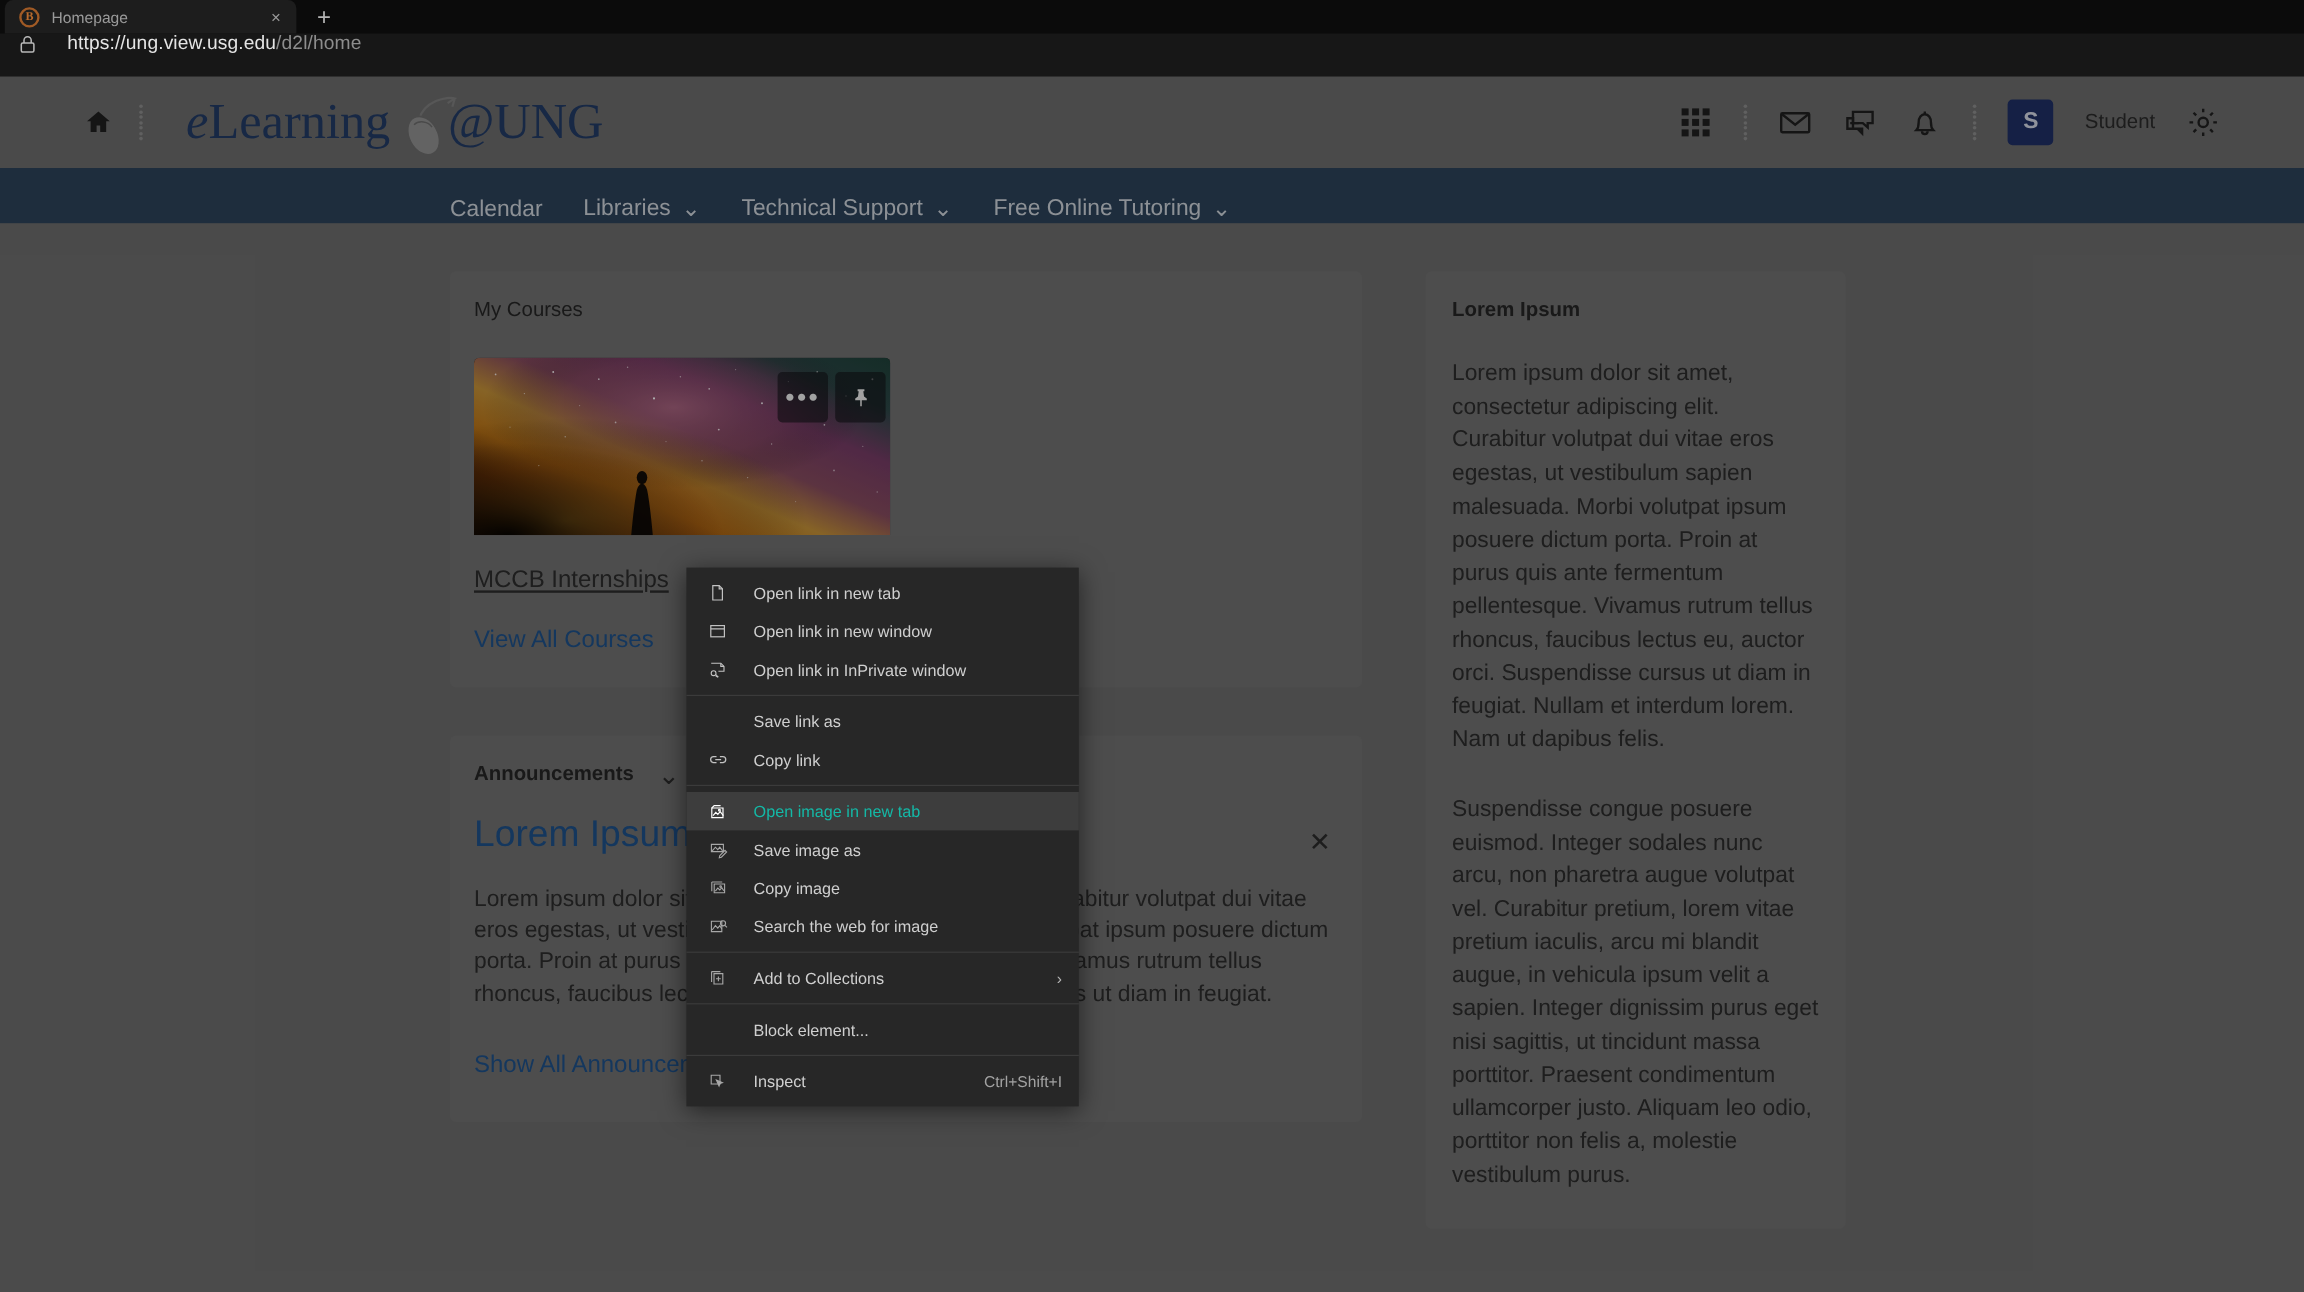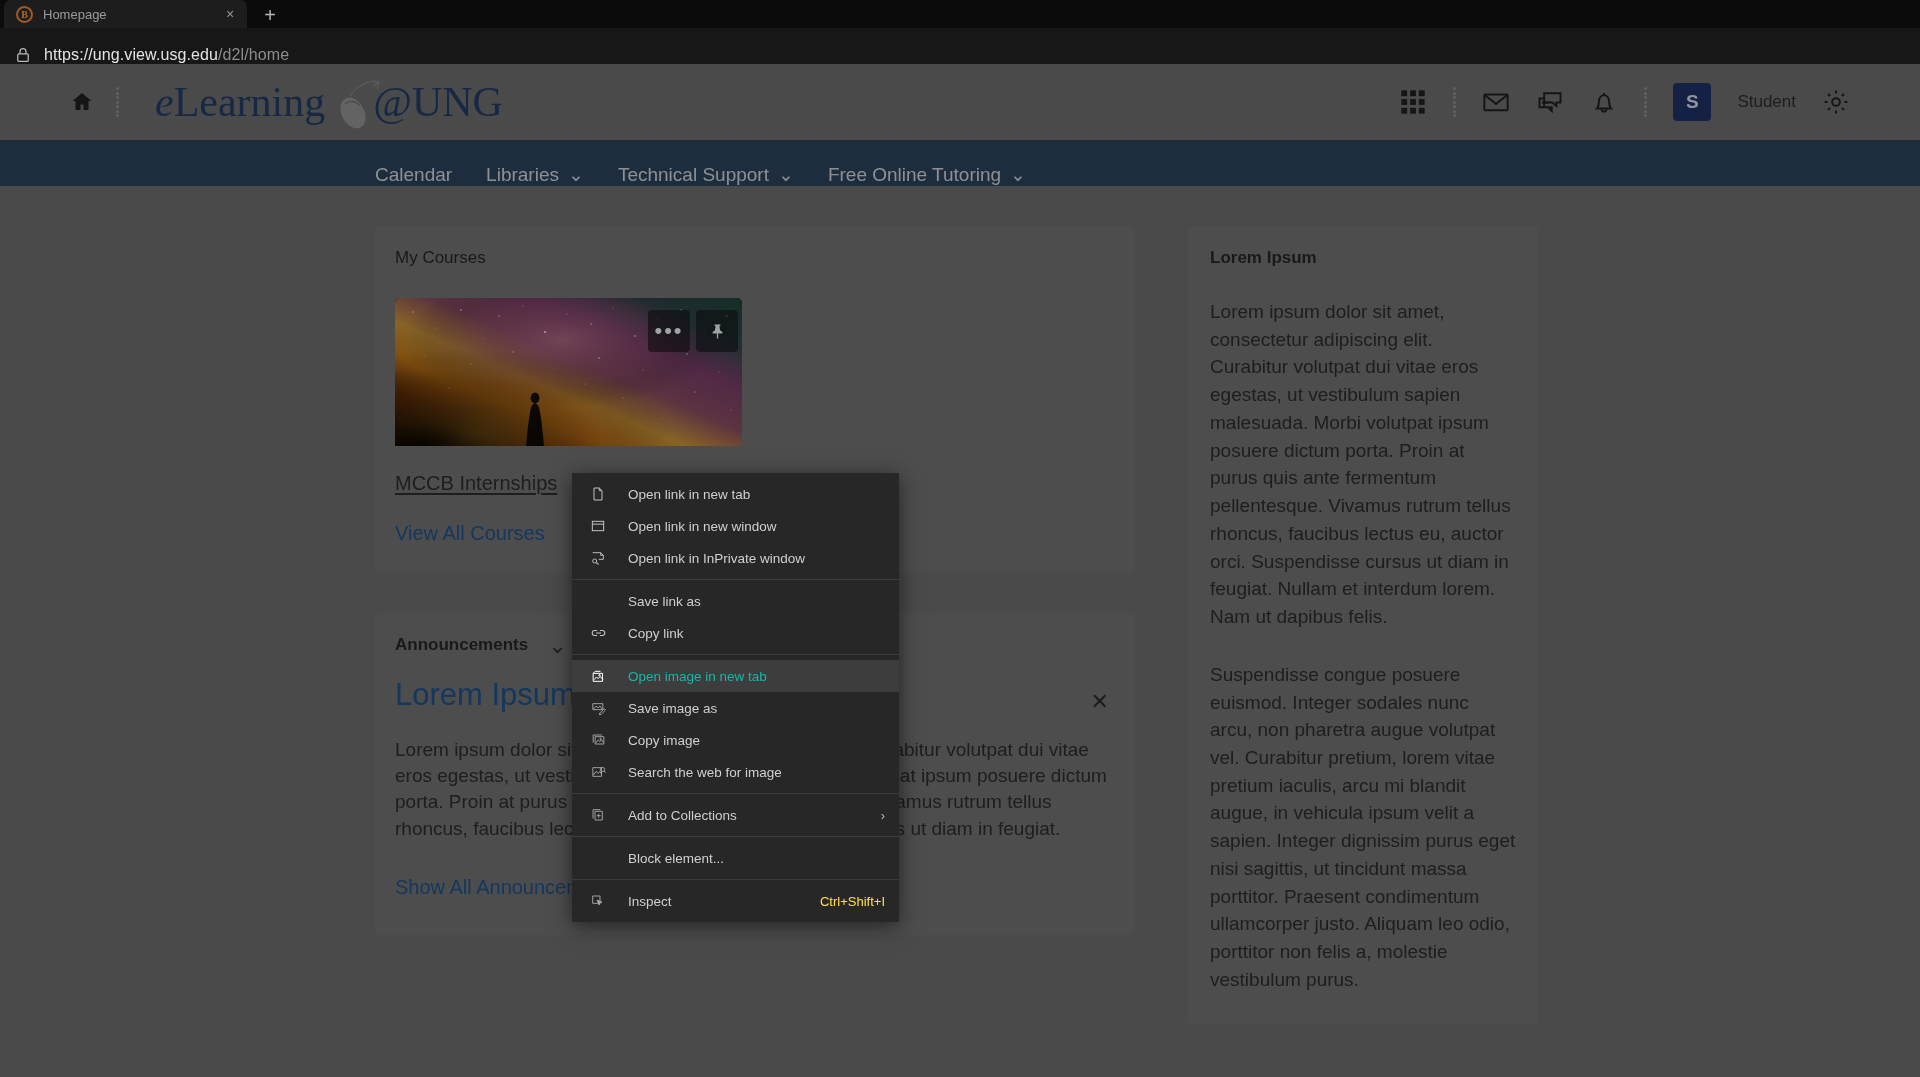--- a/index.html
+++ b/index.html
@@ -39,22 +39,22 @@
     width: 18px; height: 18px; color: #9a9a9a; font-size: 14px;
     display: flex; align-items: center; justify-content: center;
     line-height: 1;
   }
   #new-tab-button {
     width: 34px; height: 26px; color: #b4b4b4; font-size: 20px;
     display: flex; align-items: center; justify-content: center;
     margin-left: 6px;
   }
   #address-bar-row {
-    height: 36px; display: flex; align-items: flex-end;
-    background: #171717; padding: 0 14px; gap: 12px;
+    height: 36px; display: flex; align-items: flex-start;
+    background: #171717; padding: 0 14px; gap: 24px;
   }
   #lock-icon { width: 18px; height: 18px; flex-shrink: 0; }
   #url-text { font-size: 16px; color: #e4e4e4; letter-spacing: .1px; }
   #url-text .path { color: #8d8d8d; }
 
   
   #page {
     position: relative;
     width: 1920px; height: 1013px;
     background: #6b6b6b;
@@ -190,21 +190,21 @@
     justify-content: space-between;
   }
   .menu-item.highlighted { background: #3d3d3d; color: #14b8a6; }
   .menu-icon {
     width: 20px; height: 20px; flex-shrink: 0;
     display: flex; align-items: center; justify-content: center;
     margin-right: 20px;
   }
   .menu-icon.empty { }
   .menu-label { flex: 1; white-space: nowrap; }
-  .menu-shortcut { color: #fde047; font-size: 13px; margin-left: 16px; }
+  .menu-shortcut { color: #a3a3a3; font-size: 13px; margin-left: 16px; }
   .menu-submenu-arrow { color: #b6b6b6; font-size: 13px; margin-left: 10px; }
   .menu-separator { height: 1px; background: #3b3b3b; margin: 5px 0; }
 </style>
 </head>
 <body>
 
 <div id="browser-chrome">
 
   <div id="tab-strip">
     <div class="tab">

